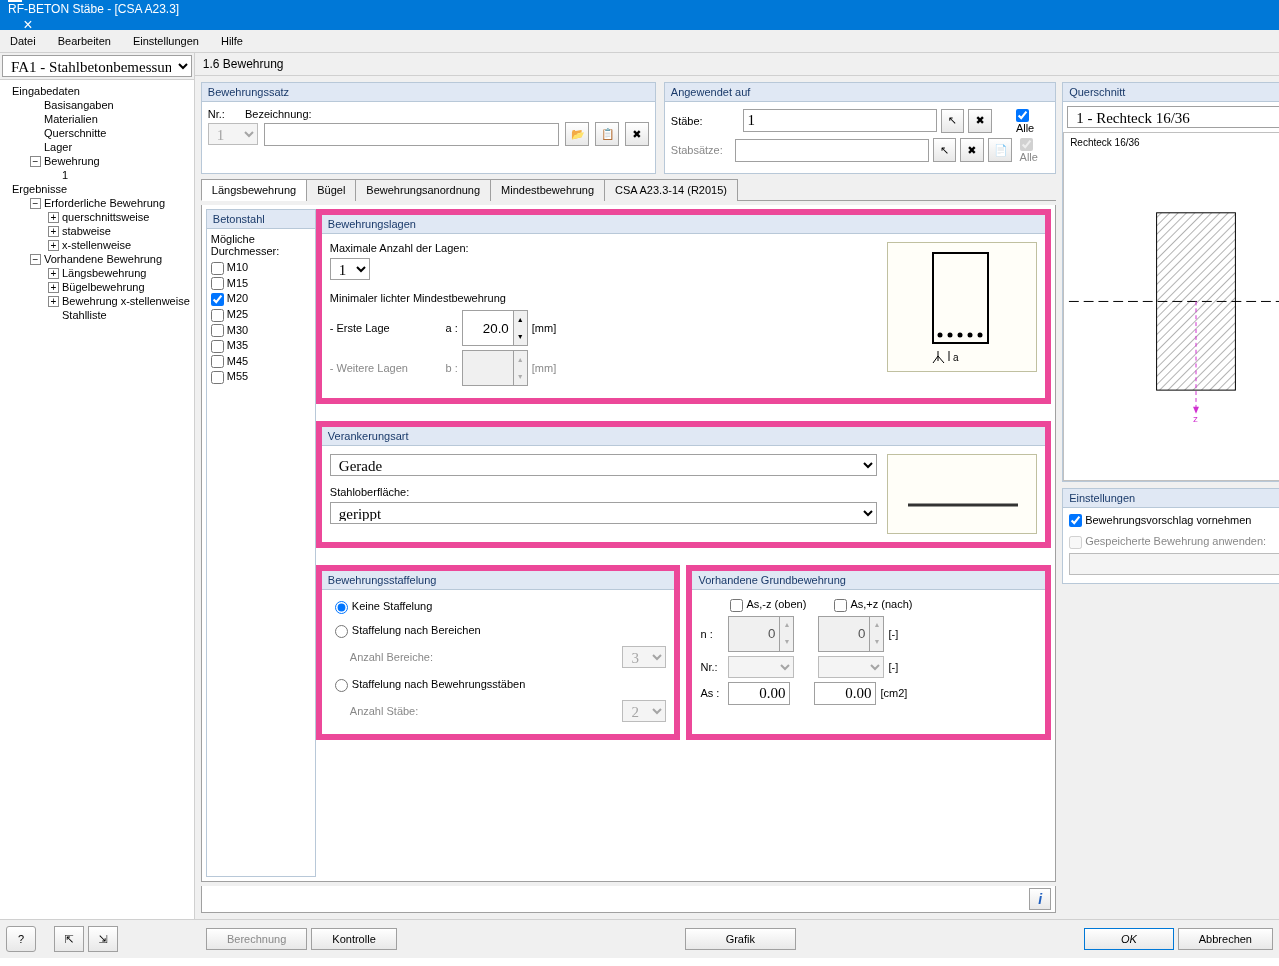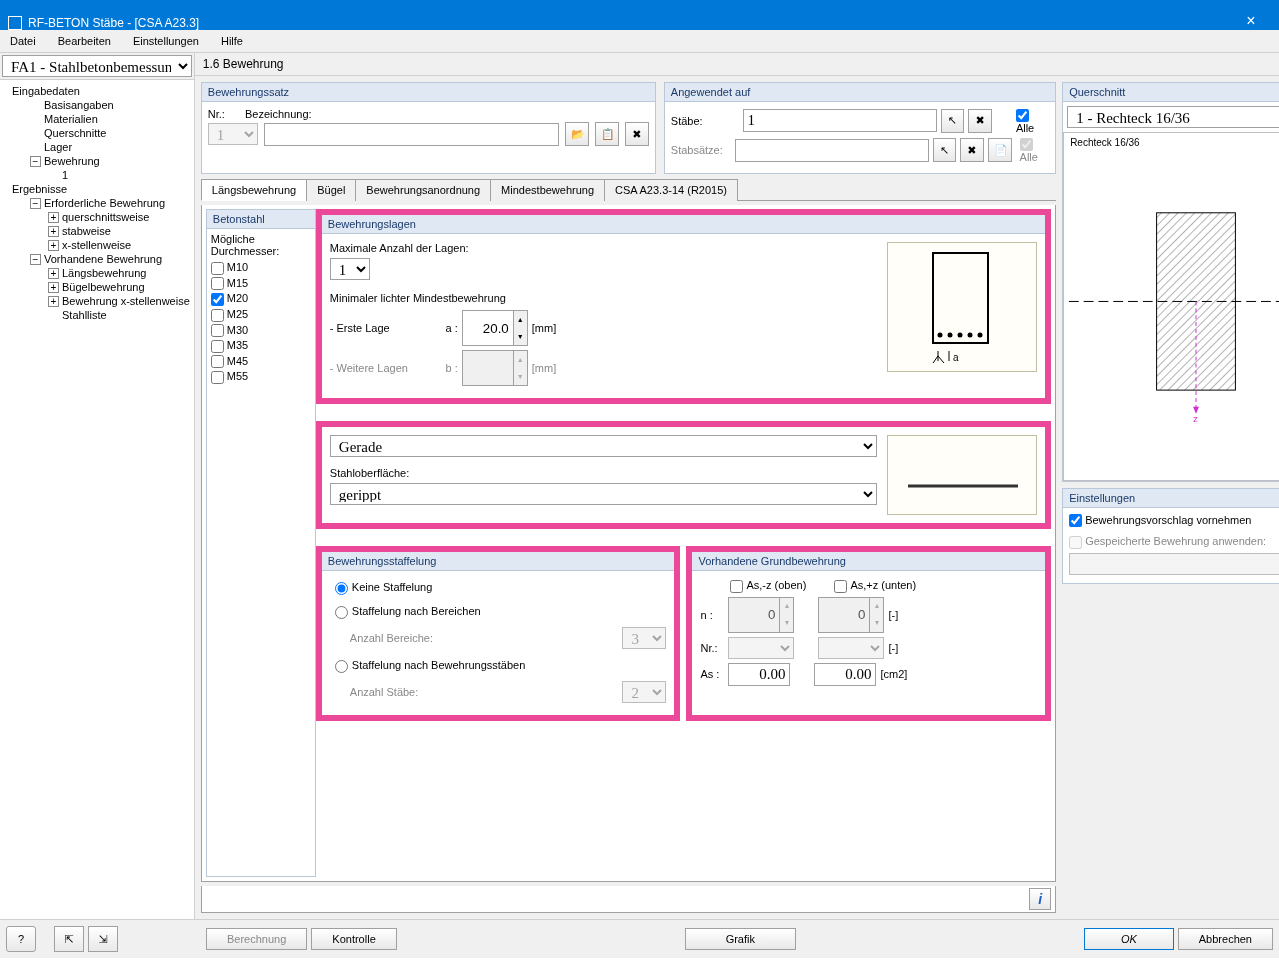--- a/index.html
+++ b/index.html
@@ -9,22 +9,23 @@
   font-size: 11px;
   background: #fff;
   color: #000;
   user-select: none;
 }
 .titlebar {
   background: #0078d7;
   color: #fff;
   height: 30px;
   display: flex;
-  align-items: flex-end;
+  align-items: flex-start;
   padding: 0 8px;
+  flex-direction: column;
 }
 .titlebar .app-icon { width: 14px; height: 14px; border: 1px solid #fff; margin-right: 6px; }
 .titlebar .title { flex: 1; font-size: 12px; }
 .titlebar .close { width: 40px; text-align: center; font-size: 16px; }
 .menubar {
   background: #f0f0f0;
   border-bottom: 1px solid #d0d0d0;
   padding: 3px 6px;
   display: flex;
   gap: 14px;
@@ -278,20 +279,21 @@
                     <line x1="50" y1="108" x2="50" y2="118" stroke="#000"></line>
                     <line x1="61" y1="108" x2="61" y2="118" stroke="#000"></line>
                     <path d="M45 120 L50 113 L56 120" fill="none" stroke="#000"></path>
                     <text x="65" y="118" font-size="10">a</text>
                   </svg>
                 </div>
               </div>
             </div>
 
             <div class="sub-group">
+              <div class="sgtitle">Verankerungsart</div>
               <div class="sgbody" style="display:flex;gap:10px">
                 <div style="flex:1">
                   <select style="width:100%;margin-bottom:10px"><option>Gerade</option></select>
                   <div style="margin-bottom:4px">Stahloberfläche:</div>
                   <select style="width:100%"><option>gerippt</option></select>
                 </div>
                 <div class="diagram-box" style="height:80px">
                   <svg width="150" height="80">
                       <line x1="20" y1="50" x2="130" y2="50" stroke="#333" stroke-width="3"></line>
                     </svg>
@@ -324,21 +326,21 @@
                       <select disabled="" style="width:44px" class="readonly-input"><option>2</option></select>
                     </div>
                 </div>
               </div>
               <div class="sub-group" style="flex:1">
                 <div class="sgtitle">Vorhandene Grundbewehrung</div>
                 <div class="sgbody">
                   <div class="field-row" style="padding-left:30px">
                     <label><input type="checkbox" style=""><span>As,-z (oben)</span></label>
                     <span style="width:20px"></span>
-                    <label><input type="checkbox" style=""><span>As,+z (unten)</span></label>
+                    <label><input type="checkbox" style=""><span>As,+z (nach)</span></label>
                   </div>
                   <div class="field-row">
                     <span style="width:24px">n :</span>
                     <span class="spinner-wrap">
                         <input class="readonly-input" disabled="" value="0" style="">
                         <span class="spinner-btns">
                           <button disabled="">▲</button>
                           <button disabled="">▼</button>
                         </span>
                       </span>

